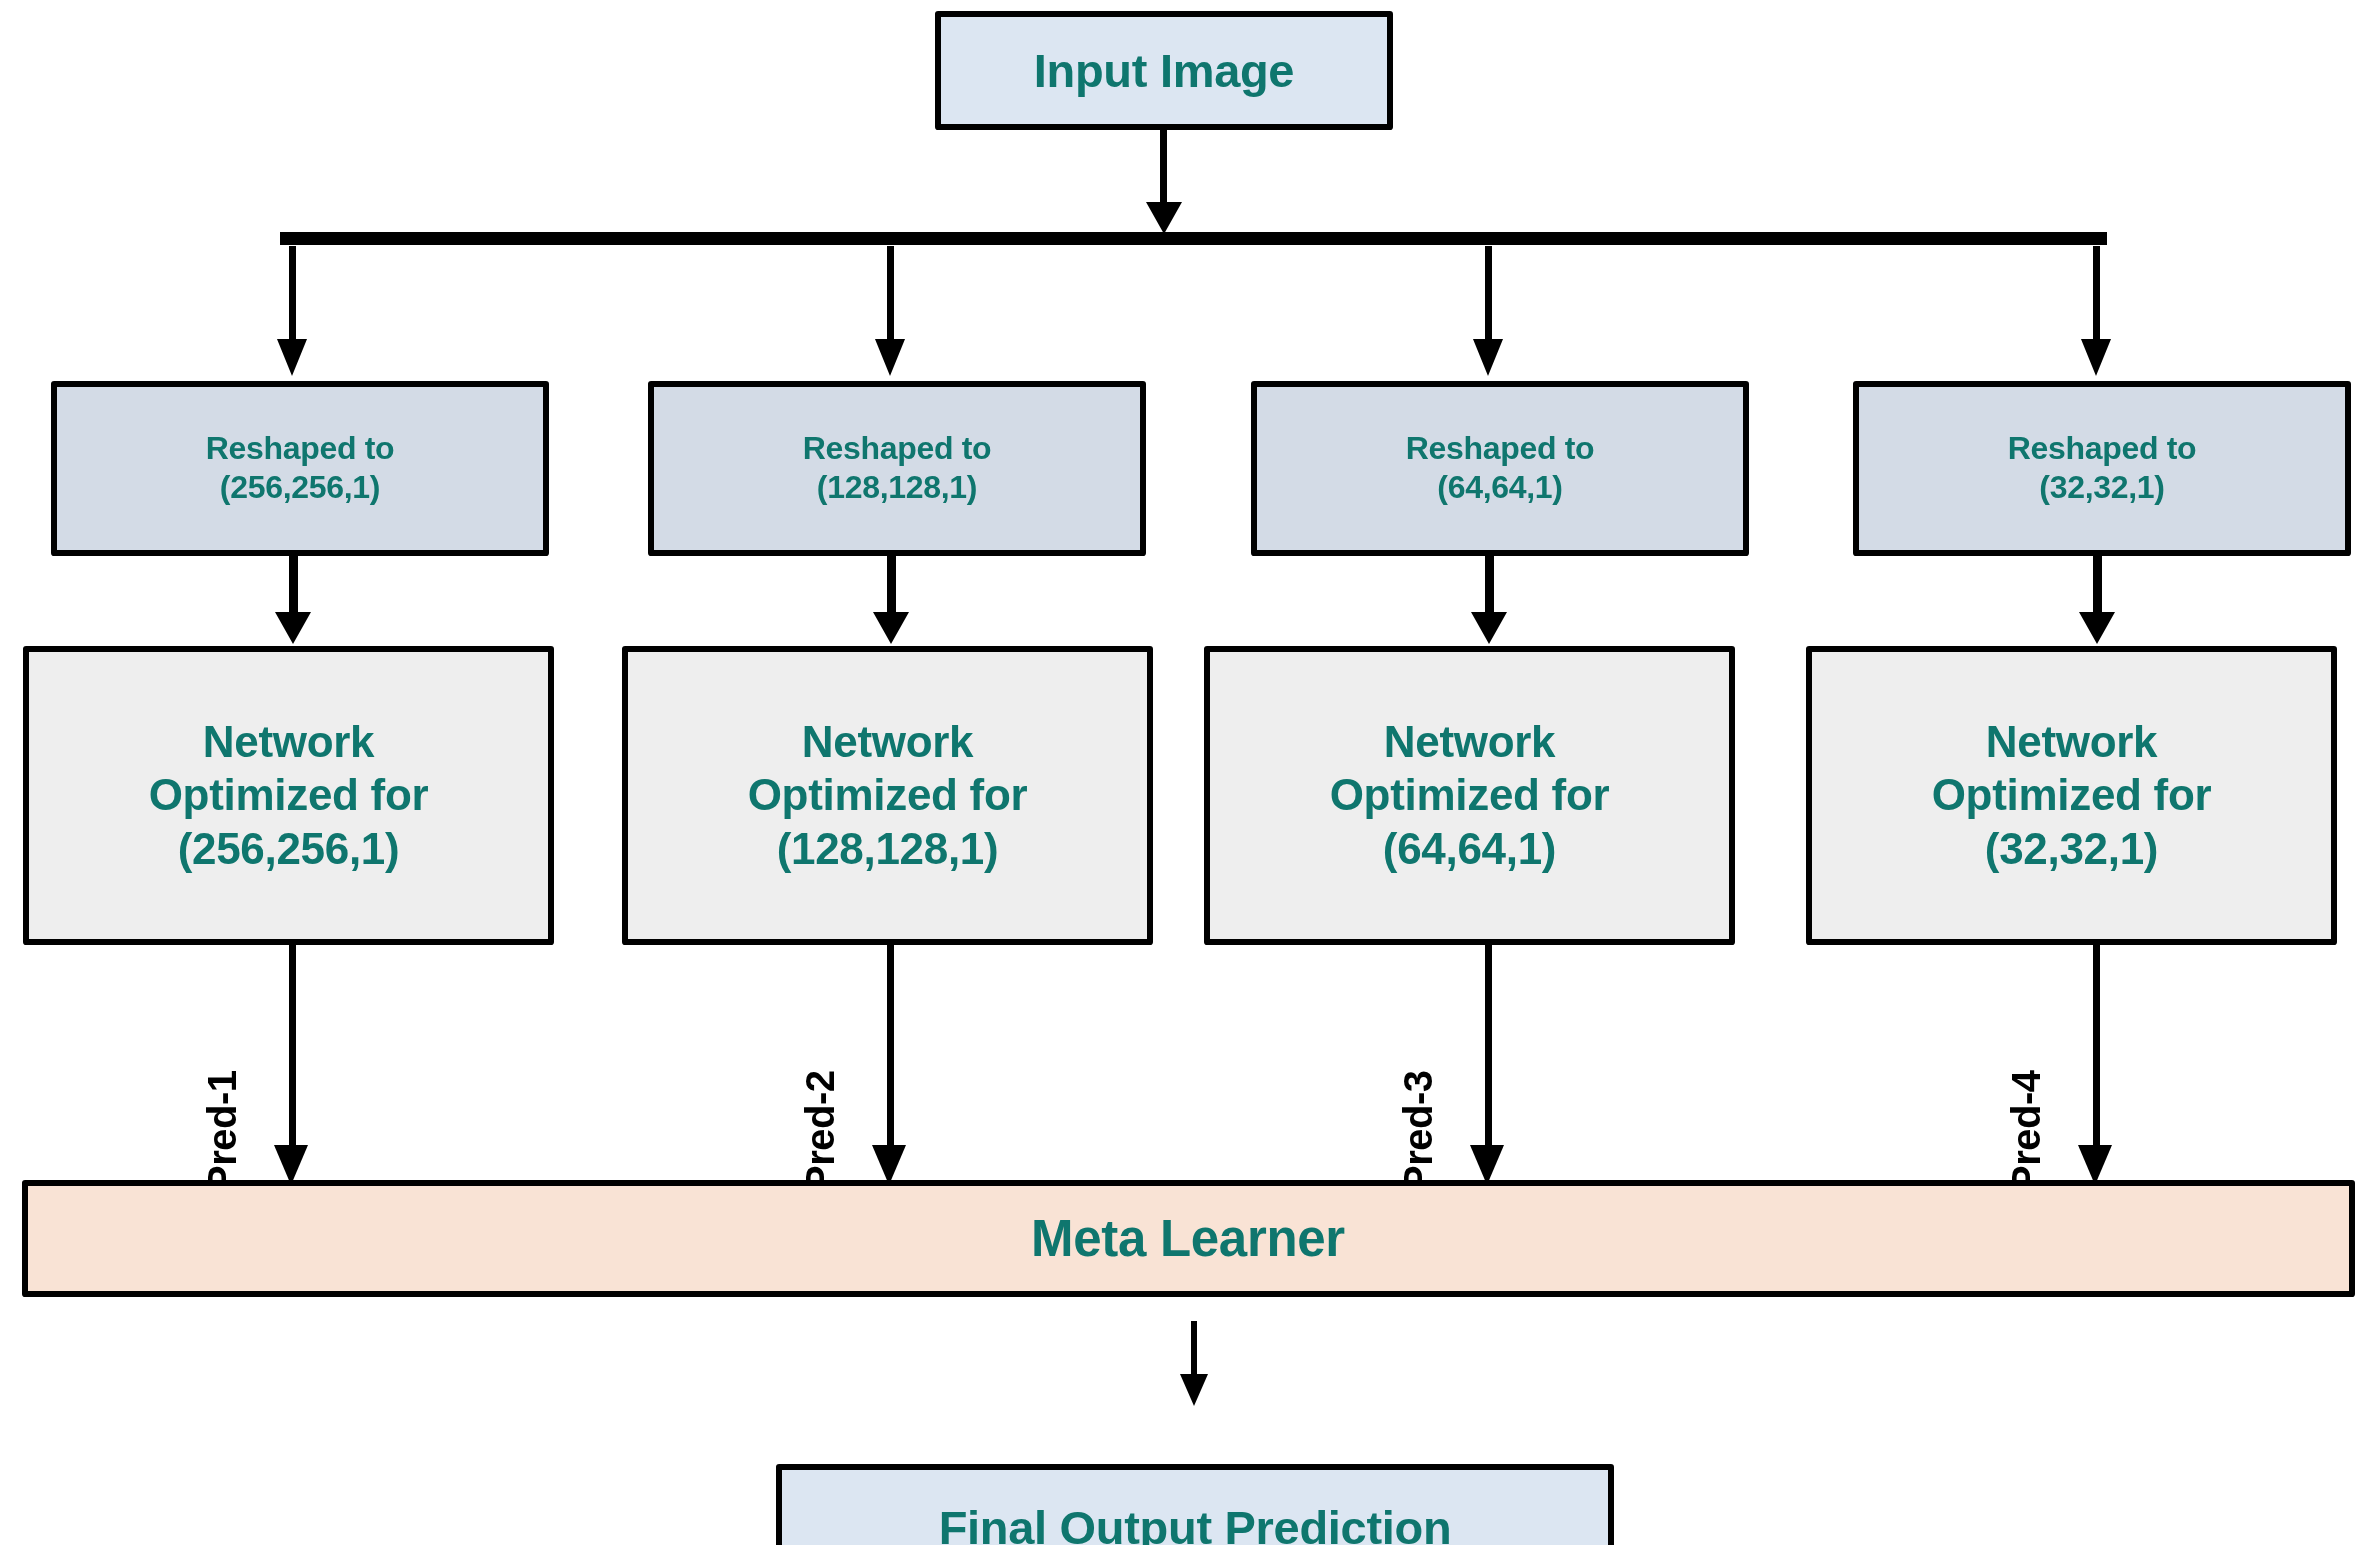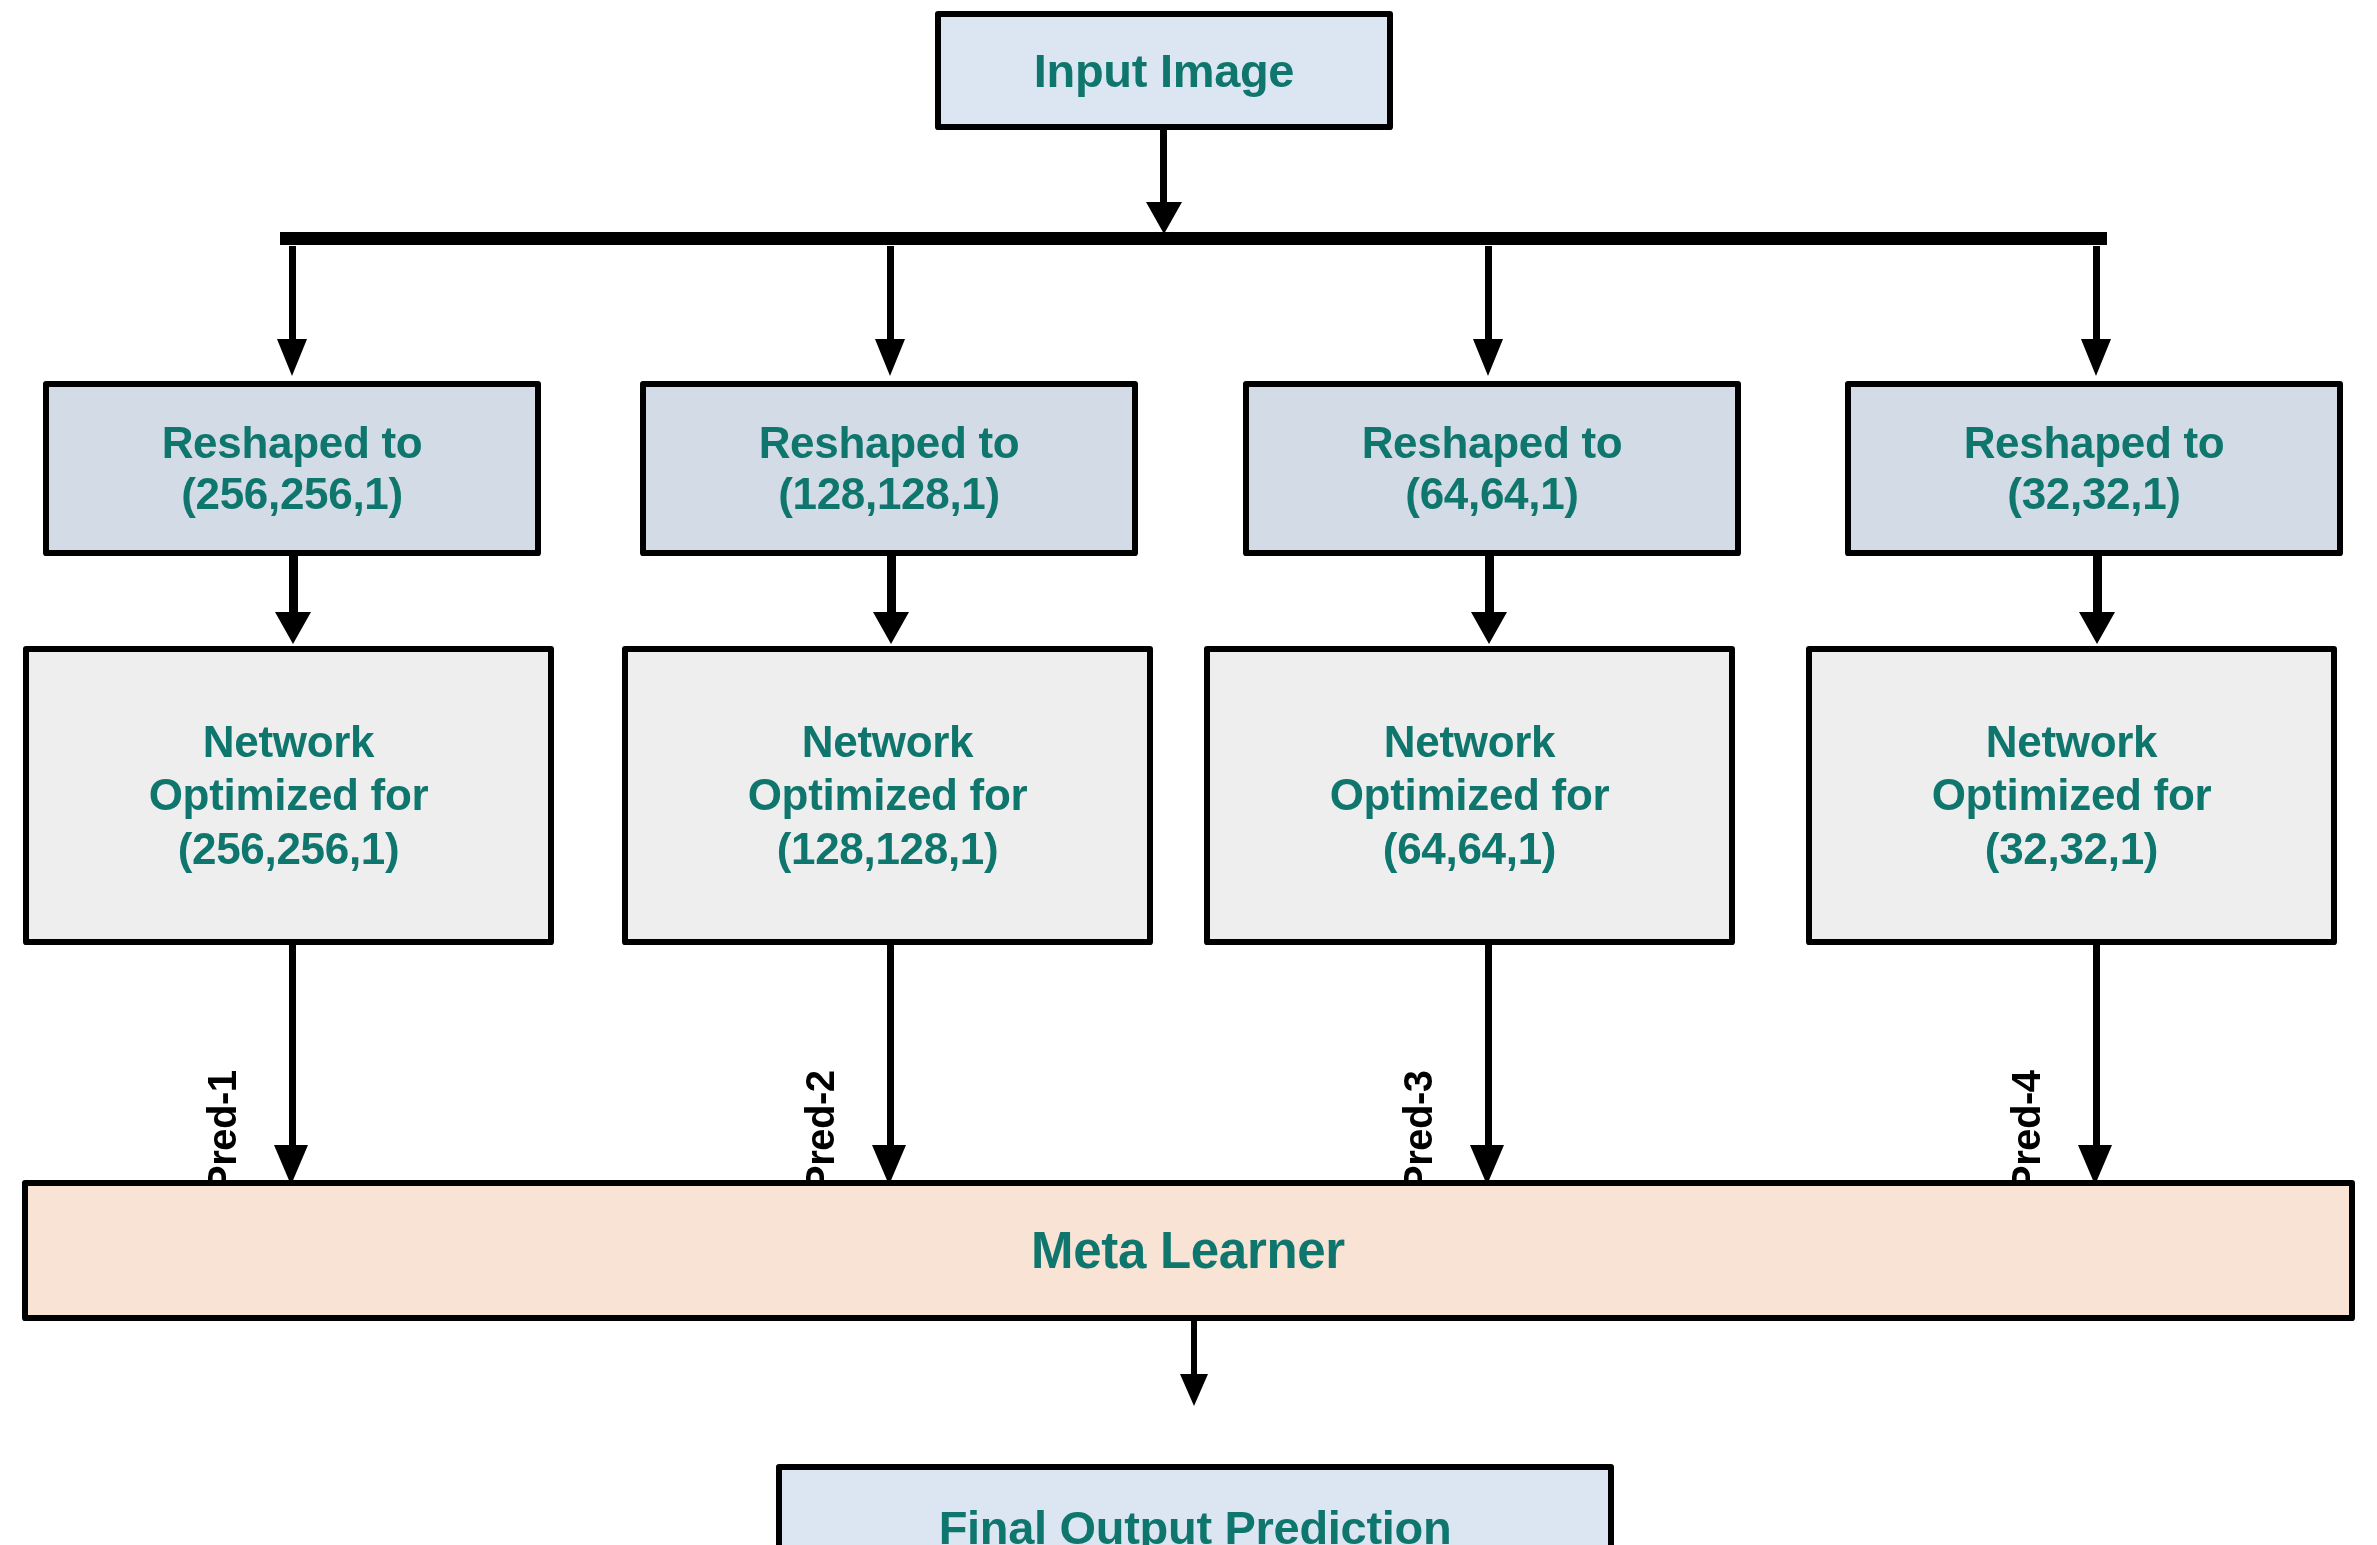--- a/index.html
+++ b/index.html
@@ -38,41 +38,42 @@
 
   
   #input-image {
     left: 935px; top: 11.2px; width: 458px; height: 119px;
     background: #dce6f2;
     font-size: 47px;
   }
   .reshape-box {
     top: 381px; width: 498px; height: 175px;
     background: #d3dbe6;
-    font-size: 44px;
+    font-size: 32px;
+    margin-left: 8px;
   }
   .reshape-box .ln + .ln { margin-top: 5.1px; }
   #reshape-0 { left: 43px; }
   #reshape-1 { left: 640px; }
   #reshape-2 { left: 1243px; }
   #reshape-3 { left: 1845px; }
 
   .network-box {
     top: 646px; width: 531px; height: 299px;
     background: #eeeeee;
     font-size: 44px;
   }
   .network-box .ln + .ln { margin-top: 7.2px; }
   #network-0 { left: 23px; }
   #network-1 { left: 622px; }
   #network-2 { left: 1204px; }
   #network-3 { left: 1806px; }
 
   #meta-learner {
-    left: 21.5px; top: 1180px; width: 2333px; height: 141px;
+    left: 21.5px; top: 1180px; width: 2333px; height: 117px;
     background: #f9e3d5;
     font-size: 51px;
   }
   #final-output {
     left: 776px; top: 1464px; width: 838px; height: 127px;
     background: #dce6f2;
     font-size: 47px;
   }
 
   

